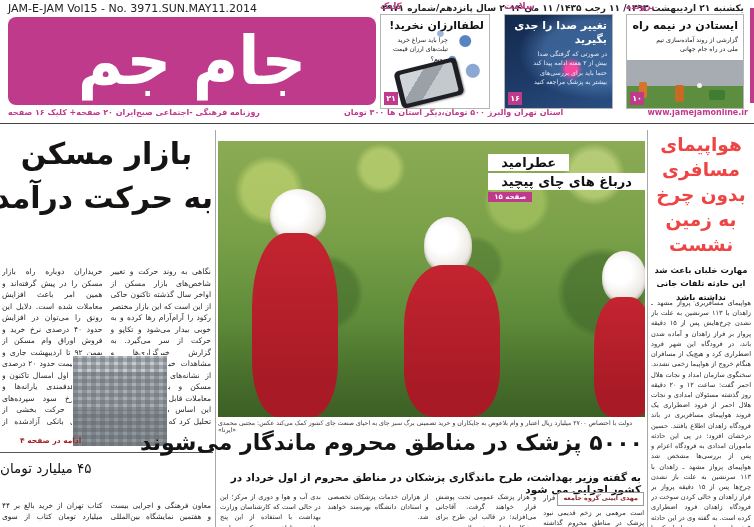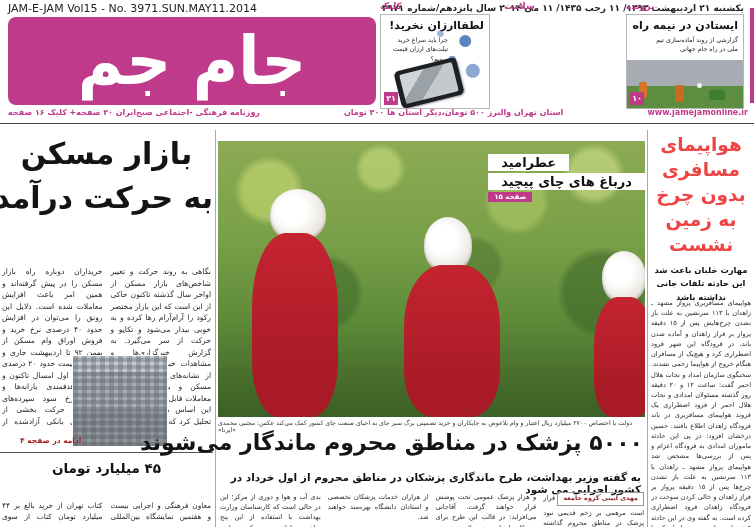--- a/index.html
+++ b/index.html
@@ -64,21 +64,21 @@
   .city-photo{left:73px;top:356px;width:94px;height:90px;
       background:
         repeating-linear-gradient(90deg, rgba(90,96,102,.35) 0 5px, transparent 5px 9px),
         repeating-linear-gradient(0deg, rgba(70,76,82,.3) 0 4px, transparent 4px 7px),
         linear-gradient(180deg,#c3cad0 0 18%,#a7aeb4 18% 60%,#8f969c 60%);
       outline:1px solid #fff;}
   .more-link{left:4px;top:436px;font-size:7.5px;font-weight:bold;color:#a22424;padding-left:16px;}
   .left-hr{left:0;top:452px;width:213px;height:1px;background:#555;}
 
   
-  .book-h{left:0;top:458px;width:213px;text-align:center;font-weight:bold;font-size:13.5px;
+  .book-h{left:0;top:458px;width:213px;text-align:left;font-weight:normal;font-size:13.5px;
           line-height:1.5;color:#111;}
   .book-body{left:2px;top:500px;width:209px;height:27px;font-size:7.4px;line-height:1.5;
              text-align:justify;column-count:2;column-gap:8px;overflow:hidden;color:#262626;}
 
   
   .tea-photo{left:218px;top:141px;width:427px;height:276px;overflow:hidden;
       background:
         radial-gradient(circle at 12% 18%, rgba(210,225,120,.55) 0 6%, transparent 8%),
         radial-gradient(circle at 38% 10%, rgba(215,230,130,.5) 0 5%, transparent 7%),
         radial-gradient(circle at 70% 22%, rgba(190,215,110,.45) 0 7%, transparent 9%),
@@ -140,20 +140,26 @@
     <div class="splash"></div>
     <div class="t-title">لطفاارزان نخرید!</div>
     <div class="t-sub" style="width:62%;margin-right:auto;margin-left:0;">چرا باید سراغ خرید تبلت‌های ارزان قیمت برویم؟</div>
     <div class="tablet">
         <div class="tablet-screen"></div>
       </div>
     <div class="pagenum">۲۱</div>
   </div>
 
   <div class="abs teaser-label" style="left:504px;">سلامت</div>
+  <div class="abs teaser" style="left:504px;width:107px;">
+    <div class="voice-bg"></div>
+    <div class="t-title t2-title abs" style="top:0;right:0;width:100%;">تغییر صدا را جدی بگیرید</div>
+    <div class="t-sub t2-sub abs" style="top:32px;right:0;width:70%;">در صورتی که گرفتگی صدا بیش از ۲ هفته ادامه پیدا کند حتما باید برای بررسی‌های بیشتر به پزشک مراجعه کنید</div>
+    <div class="pagenum">۱۶</div>
+  </div>
 
   <div class="abs teaser-label" style="left:626px;">پرونده</div>
   <div class="abs teaser" style="left:626px;width:116px;">
     <div class="t-title">ایستادن در نیمه راه</div>
     <div class="t-sub" style="width:80%;margin-right:0;">گزارشی از روند آماده‌سازی تیم ملی در راه جام جهانی</div>
     <div class="soccer">
       <div class="player" style="left:12px;bottom:10px;width:8px;height:16px;background:#d8742a;"></div>
       <div class="player" style="left:48px;bottom:6px;width:9px;height:17px;background:#c96a24;"></div>
       <div class="player" style="left:82px;bottom:8px;width:16px;height:10px;background:#3f7d33;"></div>
       <div class="ball" style="left:70px;bottom:20px;"></div>

